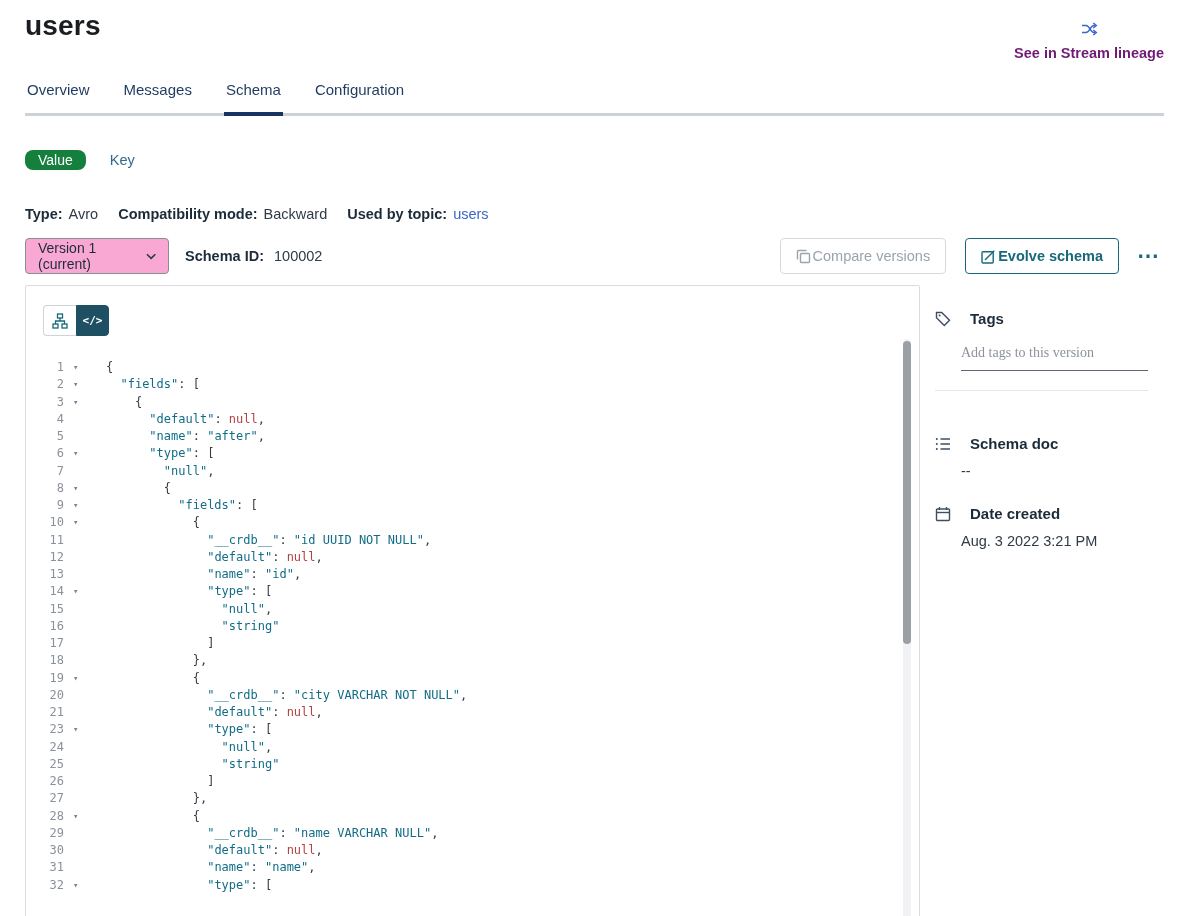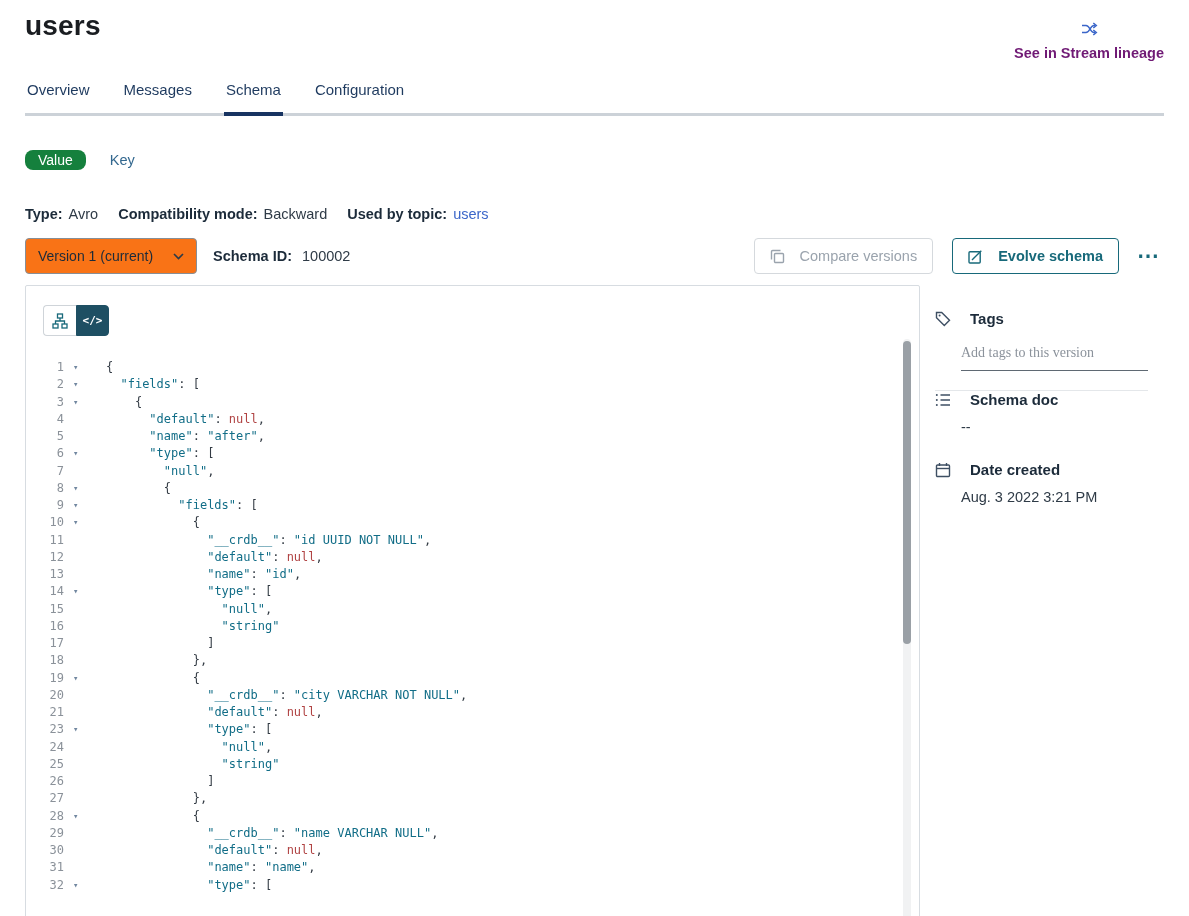--- a/index.html
+++ b/index.html
@@ -21,26 +21,26 @@
     padding:2px 13px; font-family:inherit; cursor:pointer; }
   .key-btn { background:none; border:none; color:#33688f; font-size:14.5px; margin-left:24px;
     font-family:inherit; cursor:pointer; }
 
   .meta-row { margin-top:36px; display:flex; align-items:baseline; font-size:14.5px; }
   .meta-label { font-weight:700; color:#1c2b3a; margin-right:6px; }
   .meta-value { color:#2f3b47; margin-right:20px; }
   .meta-link { color:#3b66c9; cursor:pointer; text-decoration:none; }
 
   .controls-row { margin-top:16px; display:flex; align-items:center; }
-  .version-select { width:172px; height:36px; border:1px solid #878e96; border-radius:4px;
+  .version-select { width:144px; height:36px; border:1px solid #878e96; border-radius:4px;
     display:flex; align-items:center; justify-content:space-between; padding:0 12px;
-    font-size:14px; color:#1c2b3a; background:#f97316; cursor:pointer; }
+    font-size:14px; color:#1c2b3a; background:#f9a8d4; cursor:pointer; }
   .schema-id { margin-left:16px; font-size:14.5px; }
   .spacer { flex:1; }
-  .btn { height:36px; border-radius:4px; display:inline-flex; align-items:center; gap:15px;
+  .btn { height:36px; border-radius:4px; display:inline-flex; align-items:center; gap:2px;
     font-size:14.5px; padding:0 15px; background:#fff; font-family:inherit; }
   .btn-disabled { border:1px solid #d5d9dd; color:#9aa3ad; cursor:default; }
   .btn-outline { border:1px solid #17697a; color:#17697a; font-weight:600; margin-left:19px; cursor:pointer; }
   .more-btn { margin-left:14px; border:none; background:none; color:#17697a; font-size:22px;
     font-weight:700; letter-spacing:1px; cursor:pointer; line-height:20px; padding:0 4px; }
 
   .main { display:flex; margin-top:11px; }
   .code-panel { width:895px; height:650px; border:1px solid #d7dce1; border-radius:2px;
     position:relative; background:#fff; flex:none; overflow:hidden; }
   .editor-toolbar { display:flex; margin:19px 0 0 17px; }
@@ -67,21 +67,21 @@
     background:#9aa0a6; border-radius:4px; }
 
   .sidebar { flex:1; padding:25px 0 0 15px; }
   .sb-header { display:flex; align-items:center; gap:19px; font-size:15px; font-weight:700; color:#1c2b3a; }
   .sb-header svg { flex:none; }
   .tags-input { display:block; border:none; border-bottom:1px solid #5f6973; width:187px;
     font-size:14px; padding:6px 0 9px; margin:12px 0 0 26px; color:#333; outline:none;
     background:transparent; font-family:Liberation Serif, serif; }
   .tags-input::placeholder { color:#8b929b; }
   .sb-divider { border-top:1px solid #e4e7ea; margin:19px 16px 0 0; }
-  .sec-doc { }
+  .sec-doc { margin-top:44px; }
   .sec-date { margin-top:26px; }
   .sb-value { margin:11px 0 0 26px; font-size:14.5px; color:#2f3b47; }
 </style>
 </head>
 <body>
 
 <div class="page">
 
   <div class="header-row">
     <h1 class="page-title">users</h1>

